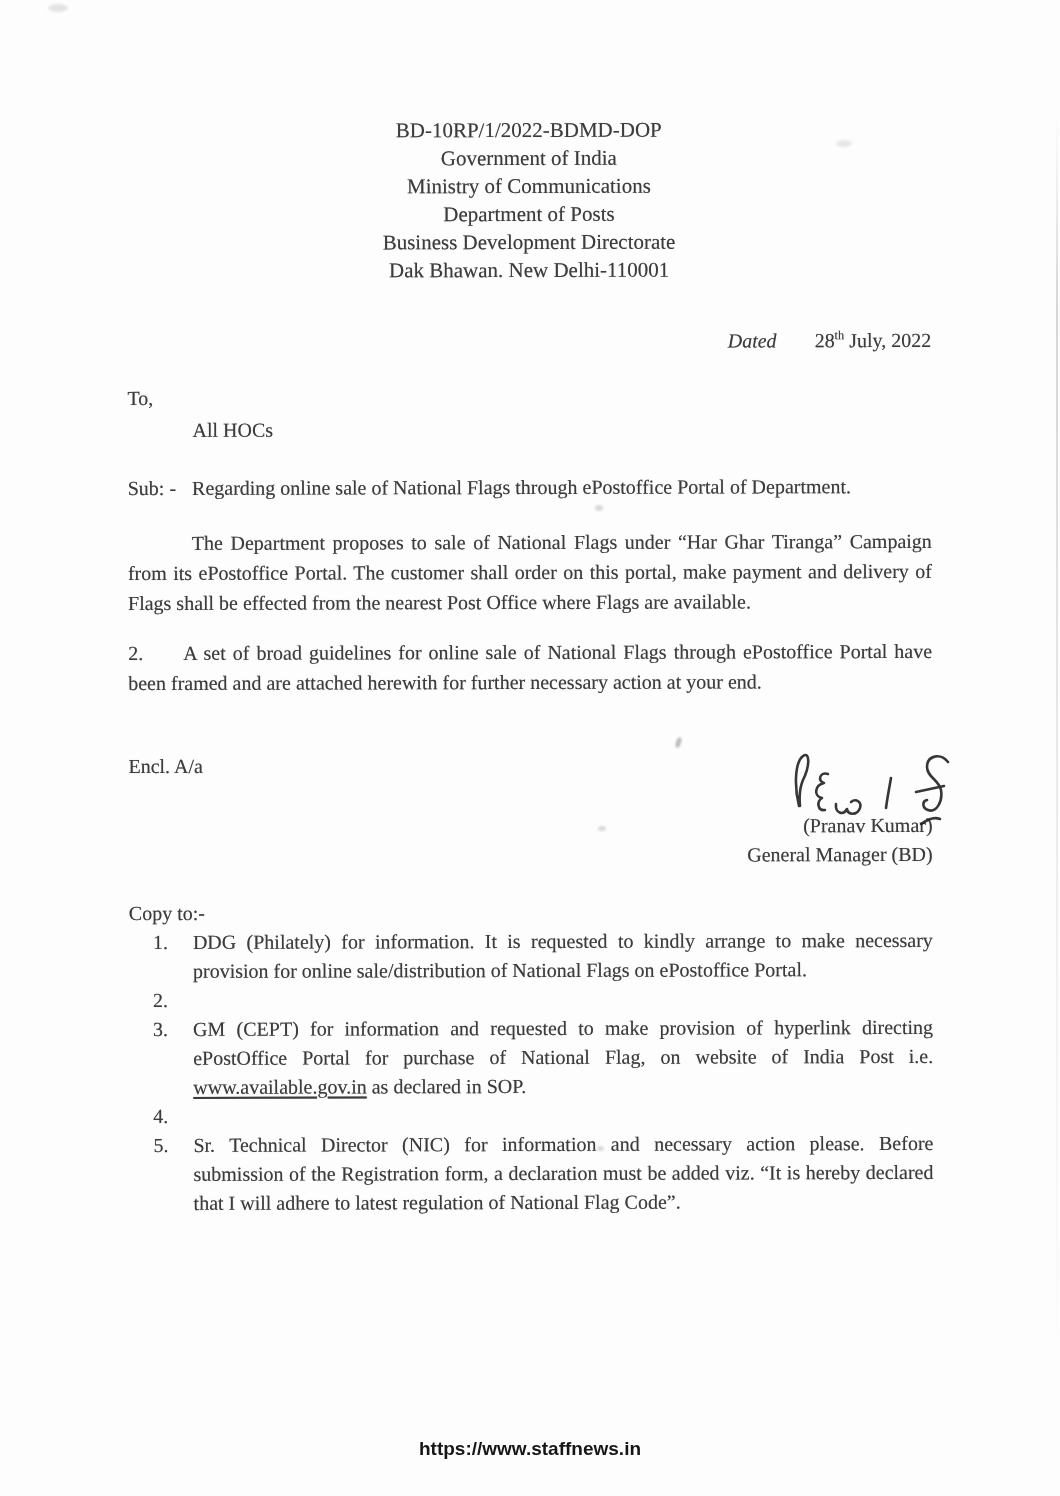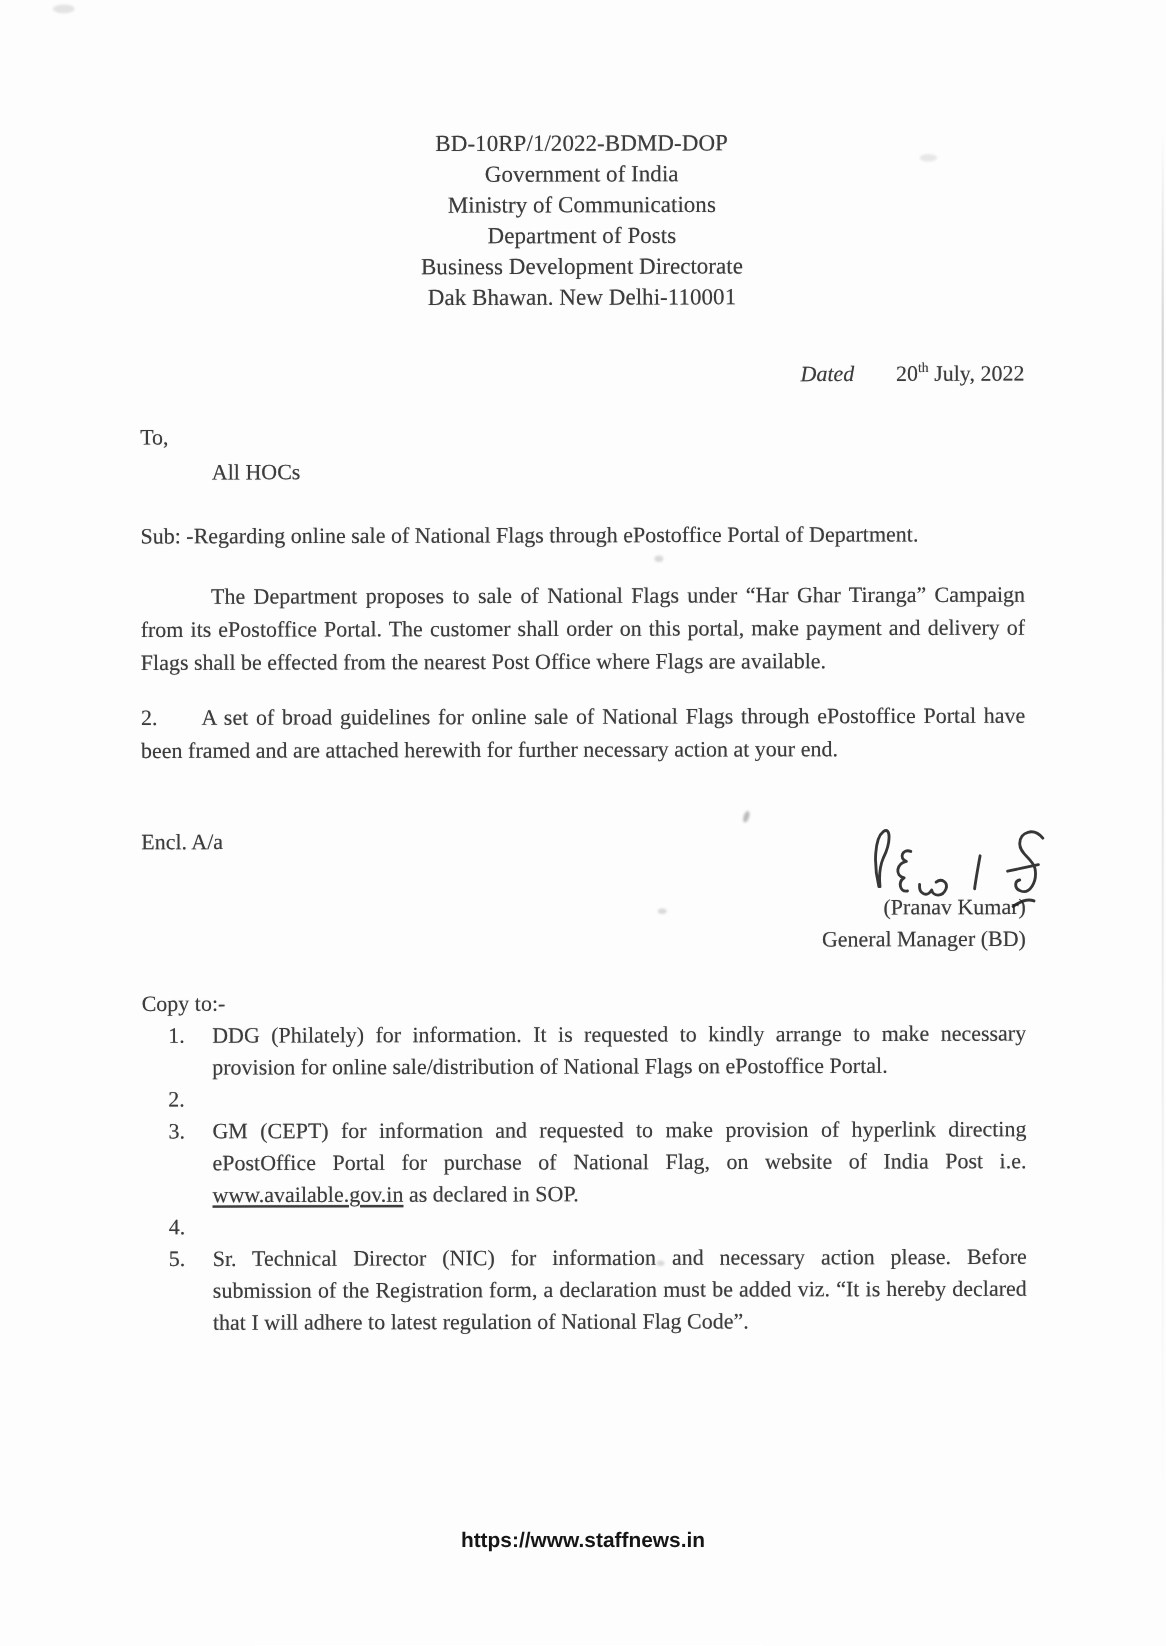--- a/index.html
+++ b/index.html
@@ -18,36 +18,36 @@
     transform:rotate(-0.15deg);
     transform-origin:50% 50%;
   }
   .header{text-align:center;font-size:21px;line-height:28px;}
   .dated-row{display:flex;justify-content:flex-end;margin-top:42px;}
   .dated-label{margin-right:38px;font-style:italic;}
   sup{font-size:0.62em;line-height:0;margin-top:12px;}
   .to-label{margin-top:26px;}
   .recipient{margin-left:65px;margin-top:2px;}
   .sub-row{display:flex;margin-top:28px;white-space:nowrap;}
-  .sub-label{flex:0 0 auto;}
+  .sub-label{flex:0 0 auto;margin-right:16px;}
   .para{margin:0;text-align:justify;}
   .para1{margin-top:25px;text-indent:64px;}
   .para2{margin-top:20px;}
   .tab{display:inline-block;width:40px;}
   .encl{margin-top:53px;}
   .sig-text{margin-top:32px;text-align:right;line-height:29px;}
   .copy-label{margin-top:27px;}
   .copy-list{margin-top:0;}
   .copy-item{display:flex;line-height:29px;}
   .copy-num{flex:0 0 40px;margin-left:24px;}
   .copy-text{flex:1;text-align:justify;}
   .doclink{text-decoration:underline;text-underline-offset:3px;}
   .signature-svg{position:absolute;left:790px;top:750px;}
   .footer{
-    position:absolute;left:0;right:0;top:1390px;
+    position:absolute;left:0;right:0;top:1438px;
     text-align:center;
     font-family:"Liberation Sans", sans-serif;
     font-size:19px;font-weight:bold;color:#161616;
   }
   .speck{position:absolute;background:#b5b5b5;opacity:.5;border-radius:50%;filter:blur(1.1px);}
   .sp1{left:48px;top:4px;width:20px;height:8px;opacity:.35;}
   .sp2{left:836px;top:140px;width:16px;height:7px;opacity:.3;}
   .sp3{left:595px;top:505px;width:8px;height:6px;}
   .sp4{left:676px;top:737px;width:5px;height:11px;transform:rotate(18deg);background:#8f8f8f;opacity:.6;}
   .sp5{left:598px;top:826px;width:8px;height:5px;}
@@ -70,21 +70,21 @@
       <div>BD-10RP/1/2022-BDMD-DOP</div>
       <div>Government of India</div>
       <div>Ministry of Communications</div>
       <div>Department of Posts</div>
       <div>Business Development Directorate</div>
       <div>Dak Bhawan. New Delhi-110001</div>
     </div>
 
     <div class="dated-row">
       <span class="dated-label">Dated</span>
-      <span><span>20</span><sup>th</sup><span> July, 2022</span></span>
+      <span><span>28</span><sup>th</sup><span> July, 2022</span></span>
     </div>
 
     <div class="to-label">To,</div>
     <div class="recipient">All HOCs</div>
 
     <div class="sub-row">
       <span class="sub-label">Sub: -</span>
       <span>Regarding online sale of National Flags through ePostoffice Portal of Department.</span>
     </div>
 

